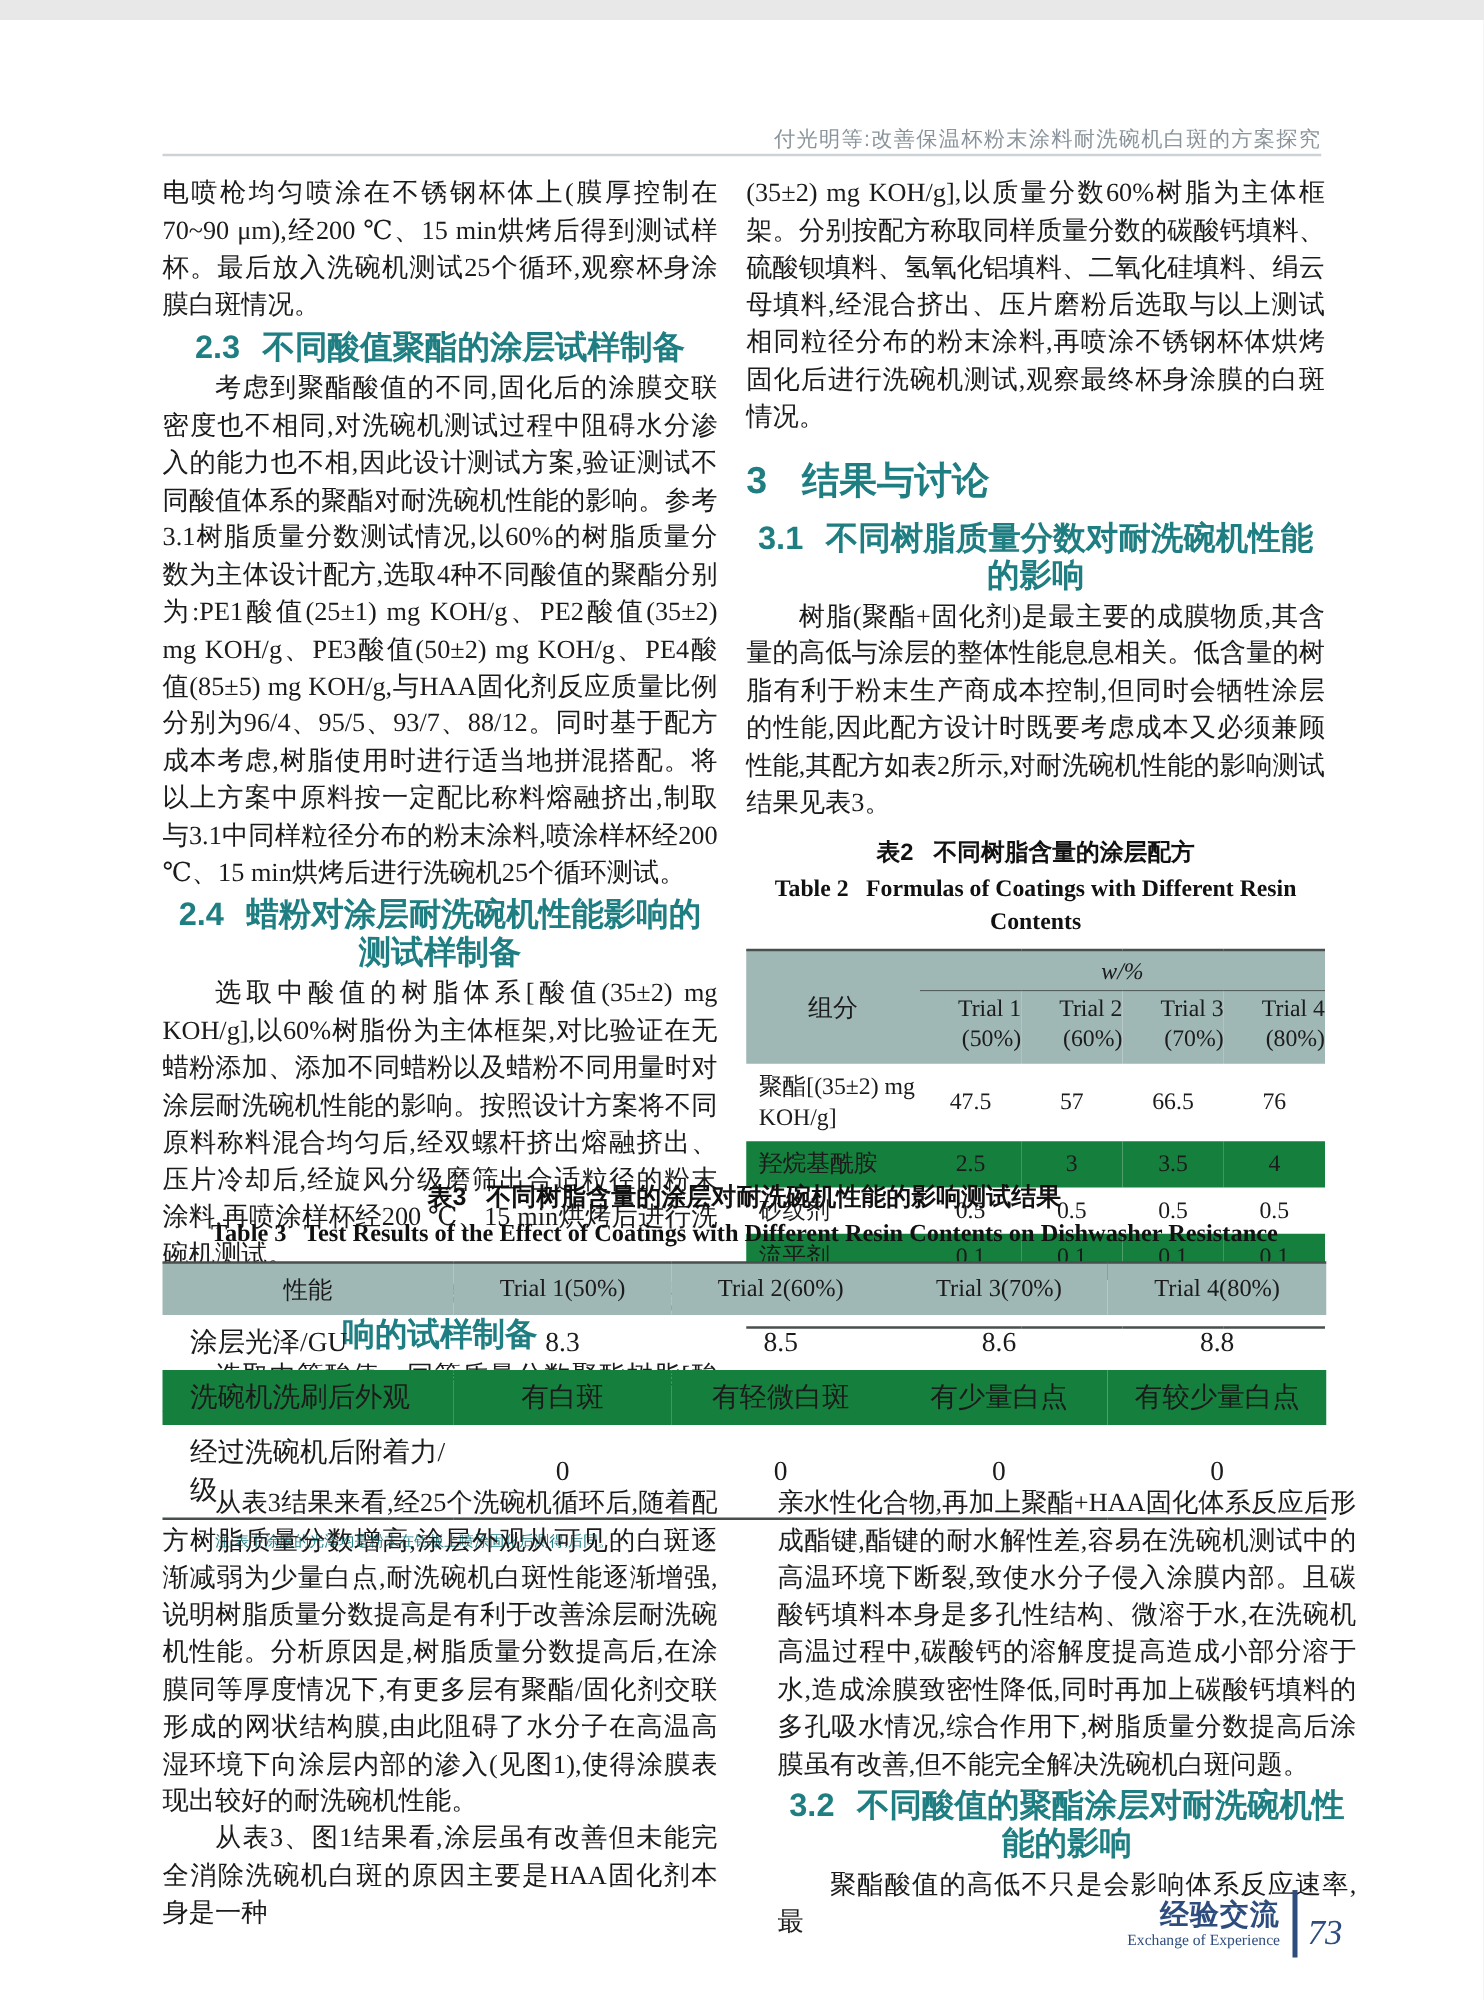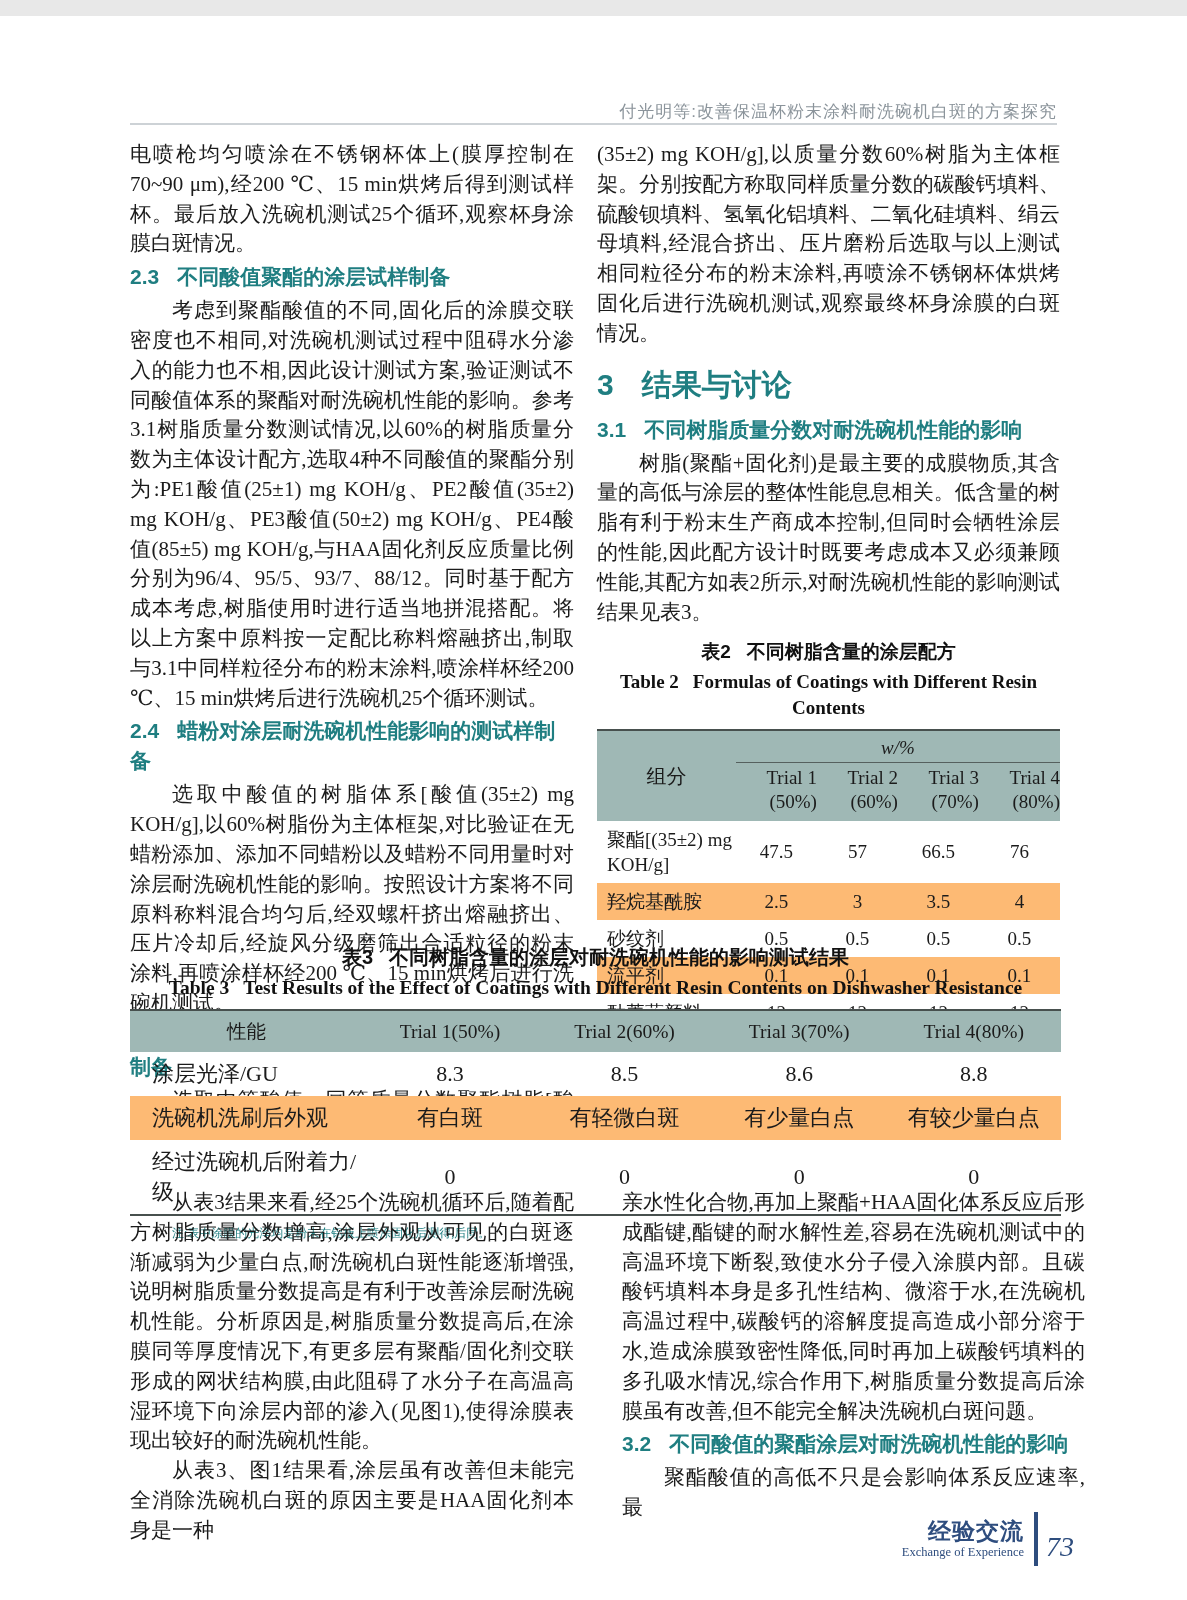--- a/index.html
+++ b/index.html
@@ -21,21 +21,21 @@
   .col-left-top{left:130px;top:124px;width:444px;}
   .col-right-top{left:597px;top:124px;width:463px;}
   .col-left-bottom{left:130px;top:1172px;width:444px;}
   .col-right-bottom{left:622px;top:1172px;width:463px;}
 
   p.body{font-size:21px;line-height:29.8px;text-align:justify;margin:0;}
   .indent{text-indent:2em;}
 
   .sec{
     font-family:"Liberation Sans","DejaVu Sans",sans-serif;font-weight:bold;
-    font-size:21px;line-height:30px;color:#1f7e81;margin:3px 0 4px 0;text-align:left;
+    font-size:26px;line-height:30px;color:#1f7e81;margin:3px 0 4px 0;text-align:center;
   }
   .sec .num{margin-right:18px;}
   .sec-big{
     font-family:"Liberation Sans","DejaVu Sans",sans-serif;font-weight:bold;
     font-size:30px;line-height:40px;color:#1f7e81;margin:16px 0 10px 0;
   }
   .sec-big .num{margin-right:28px;}
 
   
   .cap-cn{
@@ -47,21 +47,21 @@
     text-align:center;font-family:"Liberation Serif","DejaVu Serif",serif;
     font-weight:bold;font-size:19px;line-height:26px;color:#111;margin:0 0 8px 0;
   }
   .cap-en .cap-label{margin-right:14px;}
 
   
   .t2-block{margin-top:12px;}
   table{border-collapse:collapse;width:100%;}
   table.t2,table.t3{border-top:2px solid #47504e;border-bottom:2px solid #47504e;font-size:19px;}
   .thead-bg{background:#9fb8b5;}
-  .alt{background:#fdba74;}
+  .alt{background:#15803d;}
   table.t2 th,table.t2 td,table.t3 th,table.t3 td{font-weight:normal;}
   .t2 .comp-cell{width:30%;text-align:center;font-size:20px;}
   .t2 .w-cell{border-bottom:1px solid #55605e;text-align:center;padding:6px 0 3px 0;}
   .w-ital{font-style:italic;font-family:"Liberation Serif","DejaVu Serif",serif;}
   .t2 .trial-th{text-align:right;padding:3px 0 7px 0;line-height:24px;width:17.5%;}
   .t2 tbody td{text-align:center;padding:6px 2px;}
   .t2 tbody .rowlabel{text-align:left;padding-left:10px;line-height:25px;}
 
   
   .t3-block{position:absolute;left:130px;top:928px;width:931px;}

